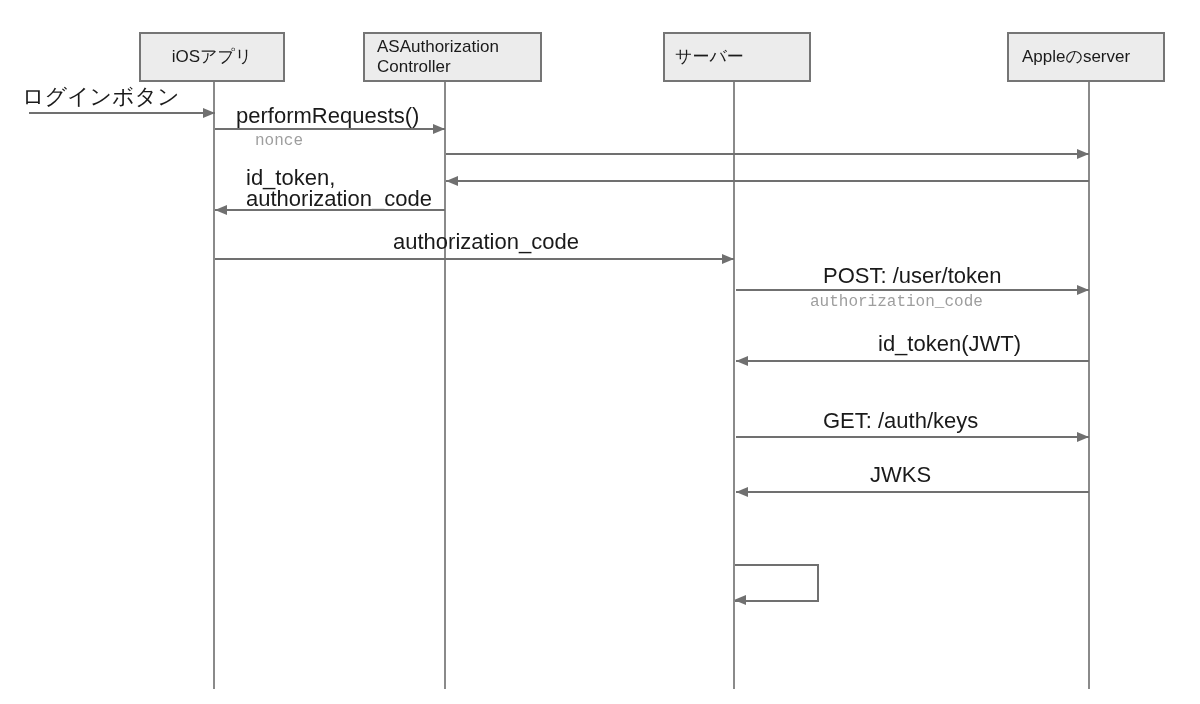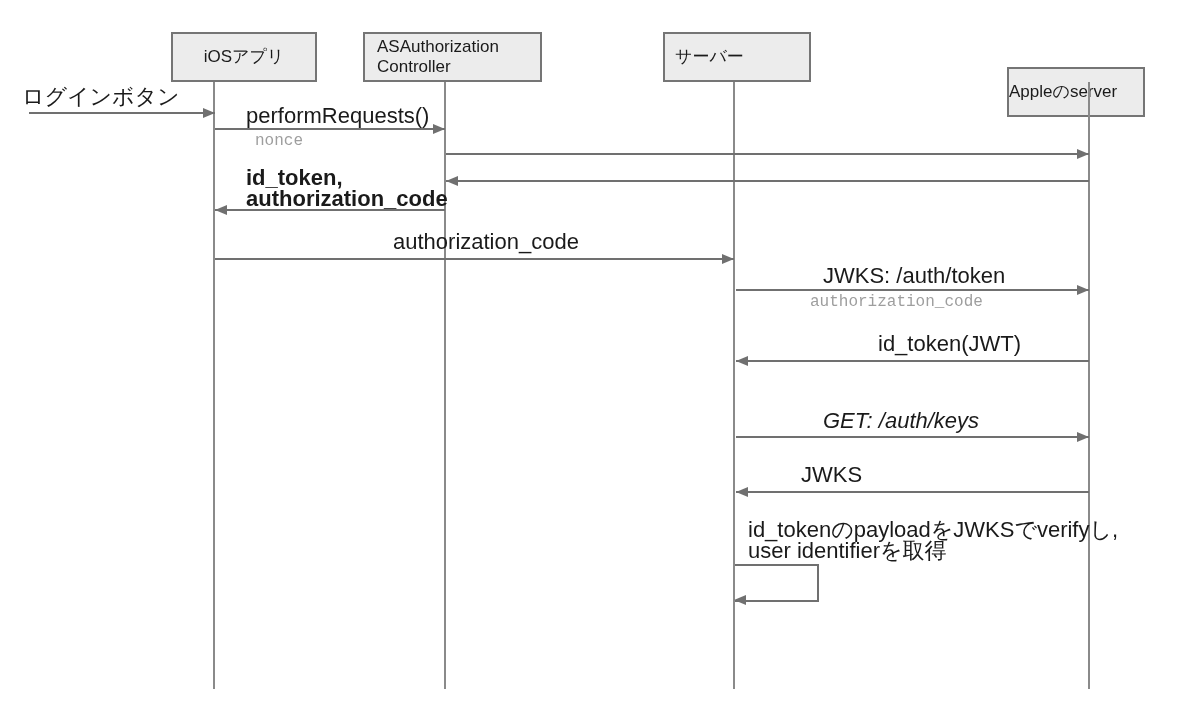--- a/index.html
+++ b/index.html
@@ -39,67 +39,65 @@
     content:"";position:absolute;left:-1px;bottom:-5px;width:0;height:0;
     border-top:5px solid transparent;border-bottom:5px solid transparent;
     border-right:12px solid #707070;
   }
 </style>
 </head>
 <body>
 
 <div id="canvas">
 
-  <div class="participant p-center" style="left:139px;width:146px;margin-left:32px;">
+  <div class="participant p-center" style="left:139px;width:146px;">
     <span class="plabel">iOSアプリ</span>
   </div>
   <div class="participant" style="left:363px;width:179px;padding-left:12px;">
     <span class="plabel">ASAuthorization
 Controller</span>
   </div>
   <div class="participant" style="left:663px;width:148px;padding-left:10px;">
     <span class="plabel">サーバー</span>
   </div>
-  <div class="participant" style="left:1007px;width:138px;margin-top:35px;">
+  <div class="participant" style="left:1007px;width:158px;padding-left:13px;">
     <span class="plabel">Appleのserver</span>
   </div>
 
   <div class="lifeline" style="left:213px;"></div>
   <div class="lifeline" style="left:444px;"></div>
   <div class="lifeline" style="left:733px;"></div>
   <div class="lifeline" style="left:1088px;"></div>
 
   <span class="msg" style="left:22px;top:86px;">ログインボタン</span>
   <div class="arrow right" style="left:29px;top:112px;width:186px;"></div>
 
-  <span class="msg" style="left:246px;top:105px;">performRequests()</span>
+  <span class="msg" style="left:236px;top:105px;">performRequests()</span>
   <div class="arrow right" style="left:215px;top:128px;width:230px;"></div>
   <span class="mono" style="left:255px;top:132px;">nonce</span>
 
   <div class="arrow right" style="left:446px;top:153px;width:643px;"></div>
 
   <div class="arrow left" style="left:446px;top:180px;width:643px;"></div>
 
-  <span class="msg" style="left:246px;top:167px;font-weight:bold;">id_token,
+  <span class="msg" style="left:246px;top:167px;">id_token,
 authorization_code</span>
   <div class="arrow left" style="left:215px;top:209px;width:230px;"></div>
 
   <span class="msg" style="left:393px;top:231px;">authorization_code</span>
   <div class="arrow right" style="left:215px;top:258px;width:519px;"></div>
 
-  <span class="msg" style="left:823px;top:265px;">JWKS: /auth/token</span>
+  <span class="msg" style="left:823px;top:265px;">POST: /user/token</span>
   <div class="arrow right" style="left:736px;top:289px;width:353px;"></div>
   <span class="mono" style="left:810px;top:293px;">authorization_code</span>
 
   <span class="msg" style="left:878px;top:333px;">id_token(JWT)</span>
   <div class="arrow left" style="left:736px;top:360px;width:353px;"></div>
 
-  <span class="msg" style="left:823px;top:410px;font-style:italic;">GET: /auth/keys</span>
+  <span class="msg" style="left:823px;top:410px;">GET: /auth/keys</span>
   <div class="arrow right" style="left:736px;top:436px;width:353px;"></div>
 
-  <span class="msg" style="left:801px;top:464px;">JWKS</span>
+  <span class="msg" style="left:870px;top:464px;">JWKS</span>
   <div class="arrow left" style="left:736px;top:491px;width:353px;"></div>
 
-  <span class="msg" style="left:748px;top:519px;">id_tokenのpayloadをJWKSでverifyし,
-user identifierを取得</span>
   <div class="self-loop"></div>
 
 </div>
 
 </body></html>

